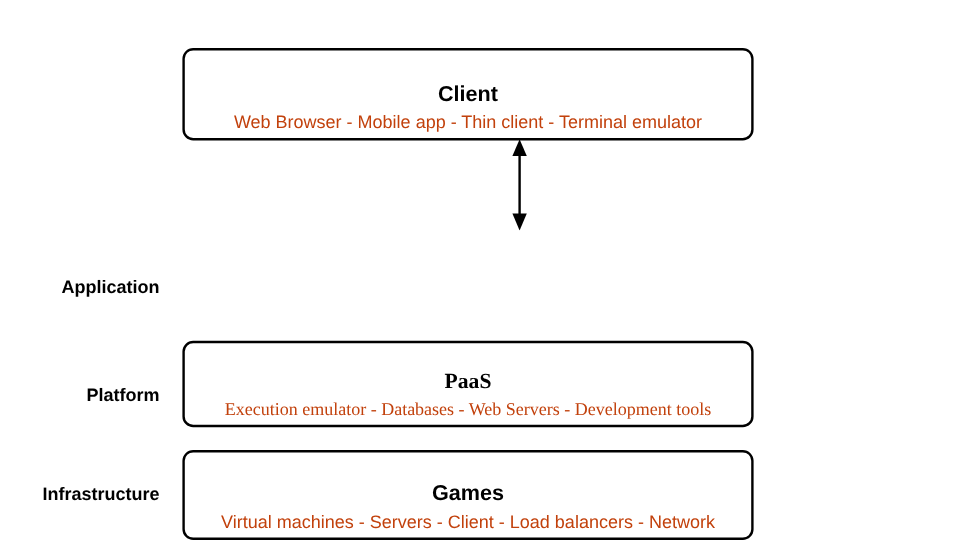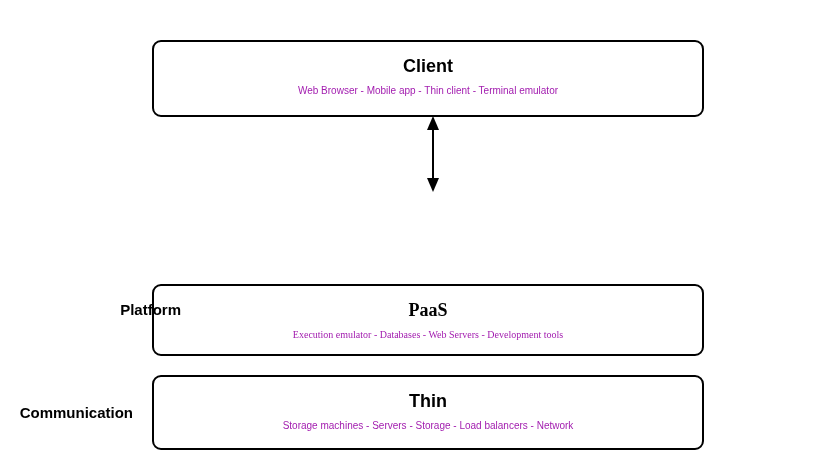--- a/index.html
+++ b/index.html
@@ -12,60 +12,60 @@
     width: 816px;
     height: 466px;
     background: #ffffff;
     font-family: "Liberation Sans", "DejaVu Sans", sans-serif;
     color: #000000;
     overflow: hidden;
   }
   .box {
     position: absolute;
     left: 152px;
-    width: 552px;
+    width: 476px;
     background: #ffffff;
     border: 2px solid #000000;
     border-radius: 9px;
     box-sizing: border-box;
     display: flex;
     flex-direction: column;
     align-items: center;
-    justify-content: flex-start;
+    justify-content: flex-end;
     padding-top: 11px;
     text-align: center;
   }
   #client-box { top: 40px;  height: 77px; }
   #saas-box   { top: 190px; height: 79px; }
   #paas-box   { top: 284px; height: 72px; font-family: Liberation Serif, serif; }
   #iaas-box   { top: 375px; height: 75px; }
   .box-title {
     font-weight: bold;
     font-size: 18px;
     line-height: 26px;
     white-space: nowrap;
   }
   .box-subtitle {
-    font-size: 10px;
+    font-size: 15px;
     line-height: 24px;
     white-space: nowrap;
-    color: #a21caf;
+    color: #c2410c;
   }
   .side-label {
     position: absolute;
     left: 0;
     width: 133px;
     text-align: right;
     font-weight: bold;
     font-size: 15px;
     line-height: 20px;
     white-space: nowrap;
   }
   #label-application    { top: 230px; }
-  #label-platform       { top: 300px; margin-left: 48px; }
+  #label-platform       { top: 320px; }
   #label-infrastructure { top: 403px; }
   #connector {
     position: absolute;
     left: 424px;
     top: 116px;
     width: 18px;
     height: 76px;
   }
 </style>
 </head>
@@ -77,26 +77,27 @@
     <div class="box-title">Client</div>
     <div class="box-subtitle">Web Browser - Mobile app - Thin client - Terminal emulator</div>
   </div>
 
   <svg id="connector" viewBox="0 0 18 76" xmlns="http://www.w3.org/2000/svg">
     <line x1="9" y1="9" x2="9" y2="67" stroke="#000000" stroke-width="2"></line>
     <polygon points="9,0 15,14 3,14" fill="#000000"></polygon>
     <polygon points="9,76 15,62 3,62" fill="#000000"></polygon>
   </svg>
 
+  <div class="side-label" id="label-application">Application</div>
 
   <div class="box" id="paas-box">
     <div class="box-title">PaaS</div>
     <div class="box-subtitle">Execution emulator - Databases - Web Servers - Development tools</div>
   </div>
   <div class="side-label" id="label-platform">Platform</div>
 
   <div class="box" id="iaas-box">
-    <div class="box-title">Thin</div>
-    <div class="box-subtitle">Storage machines - Servers - Storage - Load balancers - Network</div>
+    <div class="box-title">Games</div>
+    <div class="box-subtitle">Virtual machines - Servers - Client - Load balancers - Network</div>
   </div>
-  <div class="side-label" id="label-infrastructure">Communication</div>
+  <div class="side-label" id="label-infrastructure">Infrastructure</div>
 
 </div>
 
 </body></html>

